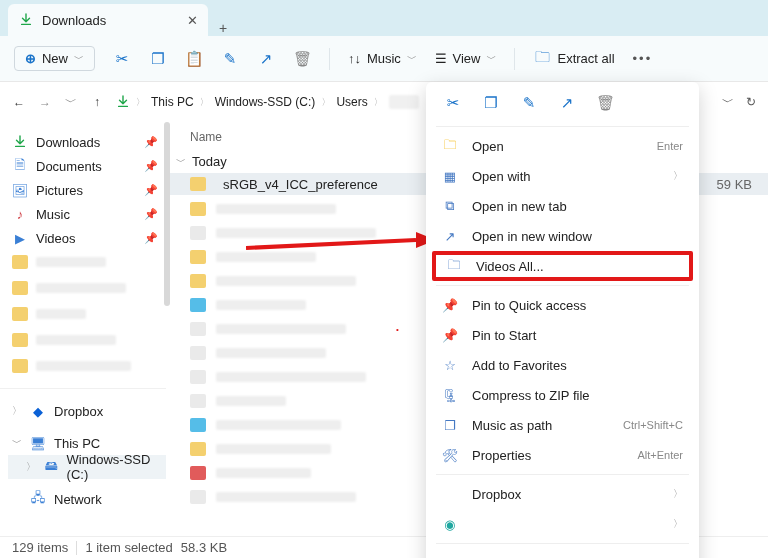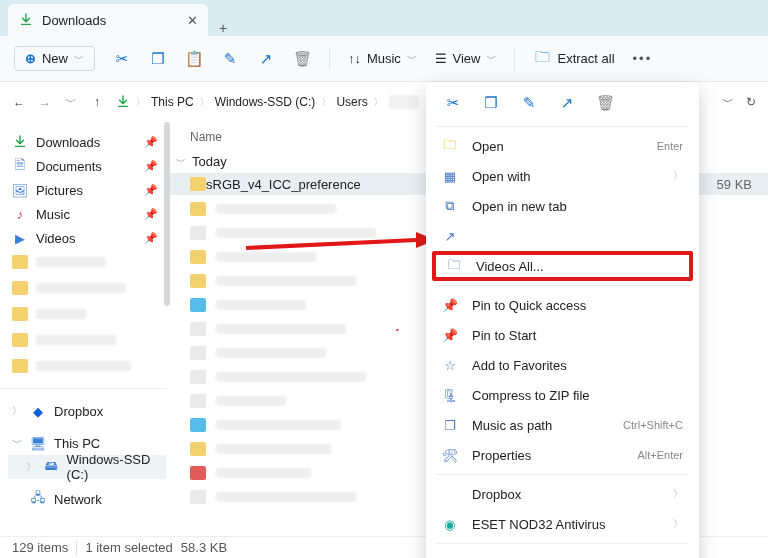--- a/index.html
+++ b/index.html
@@ -243,21 +243,21 @@
   </div>
 
   <div class="content">
     <div class="content-head">Name</div>
     <div class="group-head">
         <span class="chev">﹀</span>
         <span>Today</span>
       </div>
     <div class="file-sel">
       <span class="fi"></span>
-      <span style="margin-left:0">sRGB_v4_ICC_preference</span>
+      <span style="margin-left:17px">sRGB_v4_ICC_preference</span>
       <span class="file-size">59 KB</span>
     </div>
     <div class="blur-list">
       <div class="blur-row">
           <span class="bi y"></span>
           <span class="bt" style="width:120px"></span>
         </div>
       <div class="blur-row">
           <span class="bi"></span>
           <span class="bt" style="width:160px"></span>
@@ -334,20 +334,21 @@
       <span class="ctx-ic">▦</span>
       <span>Open with</span>
       <span class="ctx-arrow">〉</span>
     </div>
   <div class="ctx-row">
       <span class="ctx-ic">⧉</span>
       <span>Open in new tab</span>
     </div>
   <div class="ctx-row">
       <span class="ctx-ic">↗</span>
+      <span>Open in new window</span>
     </div>
   <div class="ctx-highlight">
       <span class="ctx-ic">🗀</span>
       <span>Videos All...</span>
     </div>
   <hr>
   <div class="ctx-row">
       <span class="ctx-ic">📌</span>
       <span>Pin to Quick access</span>
     </div>
@@ -374,21 +375,20 @@
       <span class="ctx-shortcut">Alt+Enter</span>
     </div>
   <hr>
   <div class="ctx-row">
       <span class="ctx-ic" style="visibility:hidden">•</span>
       <span>Dropbox</span>
       <span class="ctx-arrow">〉</span>
     </div>
   <div class="ctx-row">
       <span class="ctx-ic" style="color:#1fa7a0">◉</span>
-      <span>ESET NOD32 Antivirus</span>
       <span class="ctx-arrow">〉</span>
     </div>
   <hr>
   <div class="ctx-row">
       <span class="ctx-ic">⊞</span>
       <span>Show more options</span>
       <span class="ctx-shortcut">Shift+F10</span>
     </div>
 </div>
 

